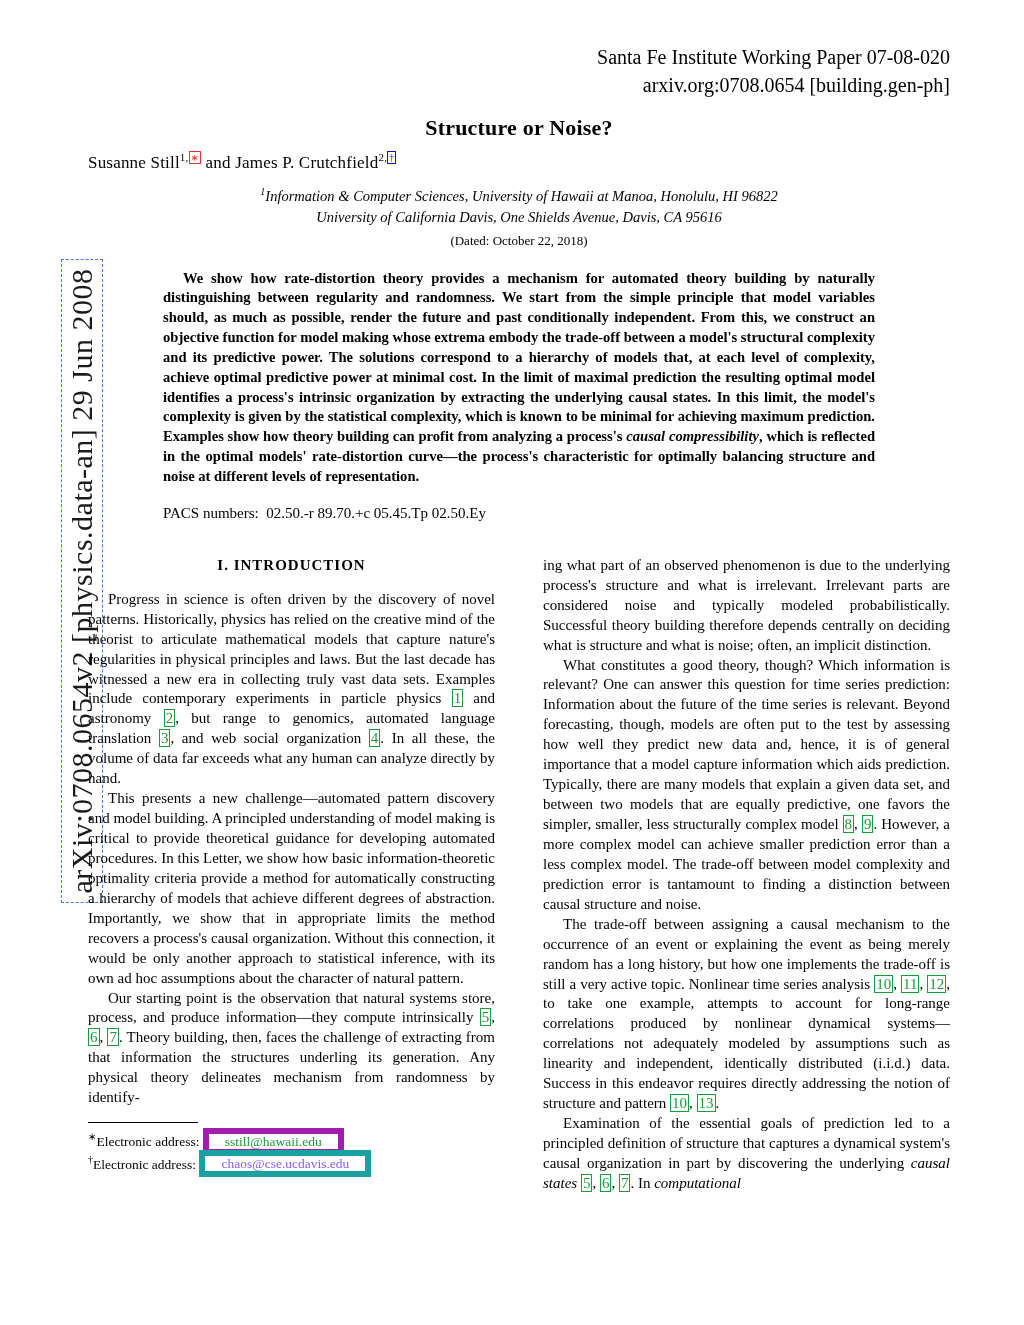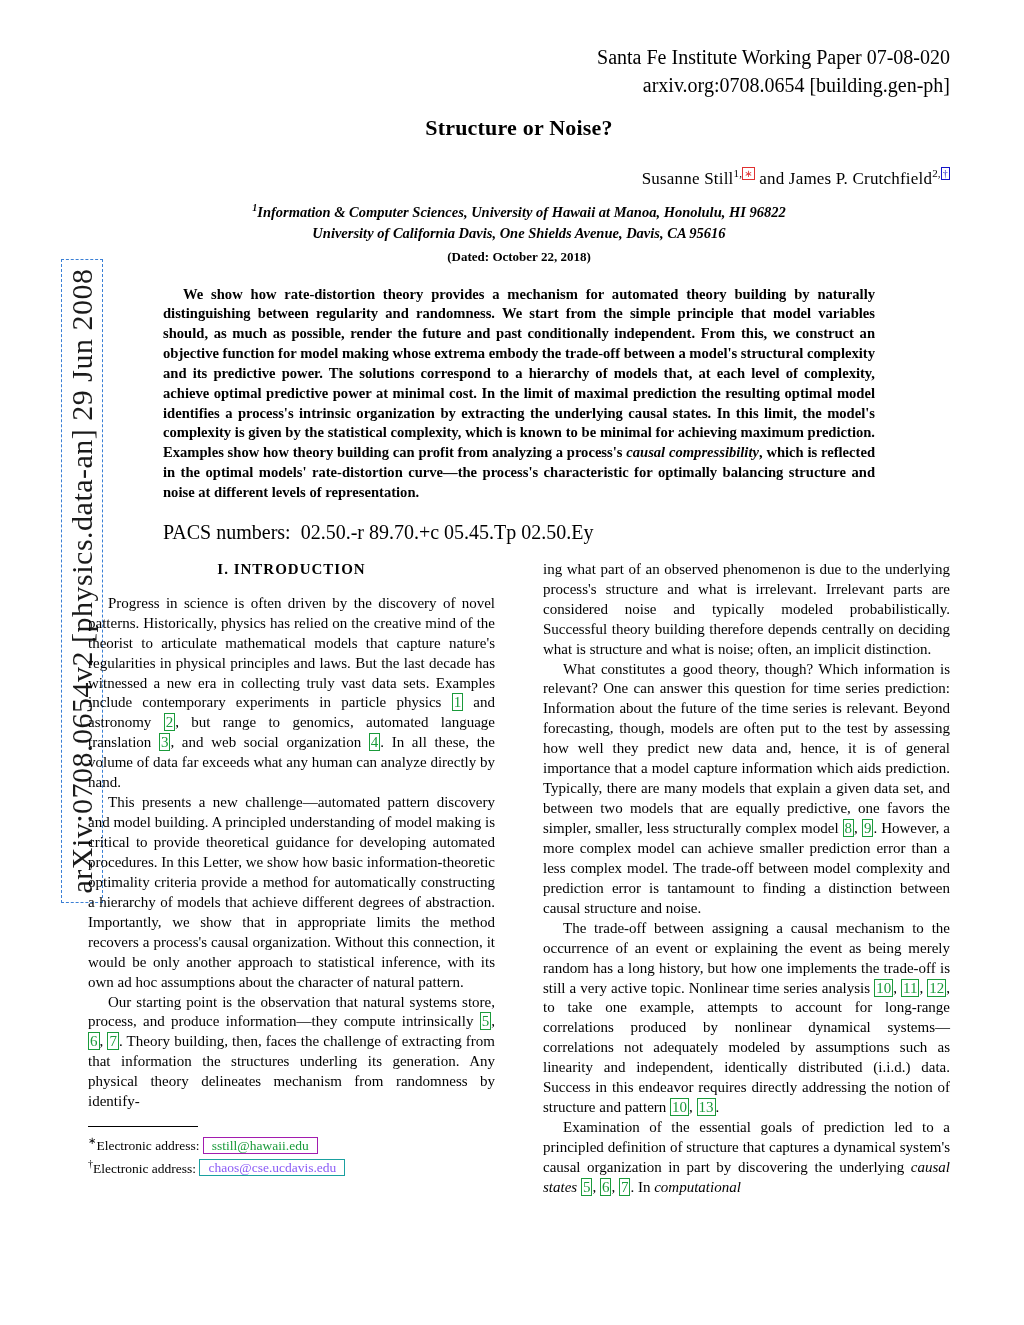--- a/index.html
+++ b/index.html
@@ -53,23 +53,23 @@
 
   .title {
     text-align: center;
     font-size: 22px;
     font-weight: bold;
     margin-top: 16px;
     letter-spacing: 0.2px;
   }
 
   .authors {
-    text-align: right;
+    text-align: left;
     font-size: 17px;
-    margin-top: 26px;
+    margin-top: 10px;
     letter-spacing: 0.2px;
   }
   .authors .sup {
     font-size: 11px;
     vertical-align: super;
   }
   .footmark {
     color: #e03030;
     border: 1px solid #e03030;
     padding: 0 1px;
@@ -77,21 +77,20 @@
     vertical-align: super;
   }
   .footmark.blue { color: #1414c8; border-color: #1414c8; }
 
   .affil {
     text-align: center;
     font-size: 14.5px;
     font-style: italic;
     line-height: 1.45;
     margin-top: 12px;
-    font-weight: bold;
   }
   .affil .sup {
     font-size: 10px;
     vertical-align: super;
     font-style: italic;
   }
   .dated {
     text-align: center;
     font-size: 13px;
     margin-top: 4px;
@@ -105,27 +104,27 @@
     line-height: 1.36;
     text-align: justify;
     font-weight: bold;
   }
   .abstract p { margin: 0; text-indent: 20px; }
   .abstract .ital { font-style: italic; }
 
   .pacs {
     width: 712px;
     margin: 18px auto 0 auto;
-    font-size: 20px;
+    font-size: 15px;
   }
   .pacs .lbl { }
 
   
   .columns {
-    margin-top: 16px;
+    margin-top: 34px;
     display: flex;
     gap: 48px;
   }
   .col {
     width: 414px;
     font-size: 15px;
     line-height: 1.33;
     text-align: justify;
   }
   .col p {
@@ -154,22 +153,22 @@
     border-top: 1px solid #000;
     margin: 14px 0 6px 0;
   }
   .footnotes {
     font-size: 13.5px;
     line-height: 1.5;
   }
   .footnotes .sup { font-size: 10px; vertical-align: super; }
   .email-link {
     color: #1a9a3a;
-    border: 1px solid #a21caf;
-    padding: 0 8px;
+    border: 6px solid #a21caf;
+    padding: 0 16px;
   }
   .email-link.cyan { color: #8b5cf6; border-color: #1aa0a0; }
 </style>
 </head>
 <body>
 
 <div class="arxiv-stamp">
   <span class="dashed-box">arXiv:0708.0654v2  [physics.data-an]  29 Jun 2008</span>
 </div>
 

